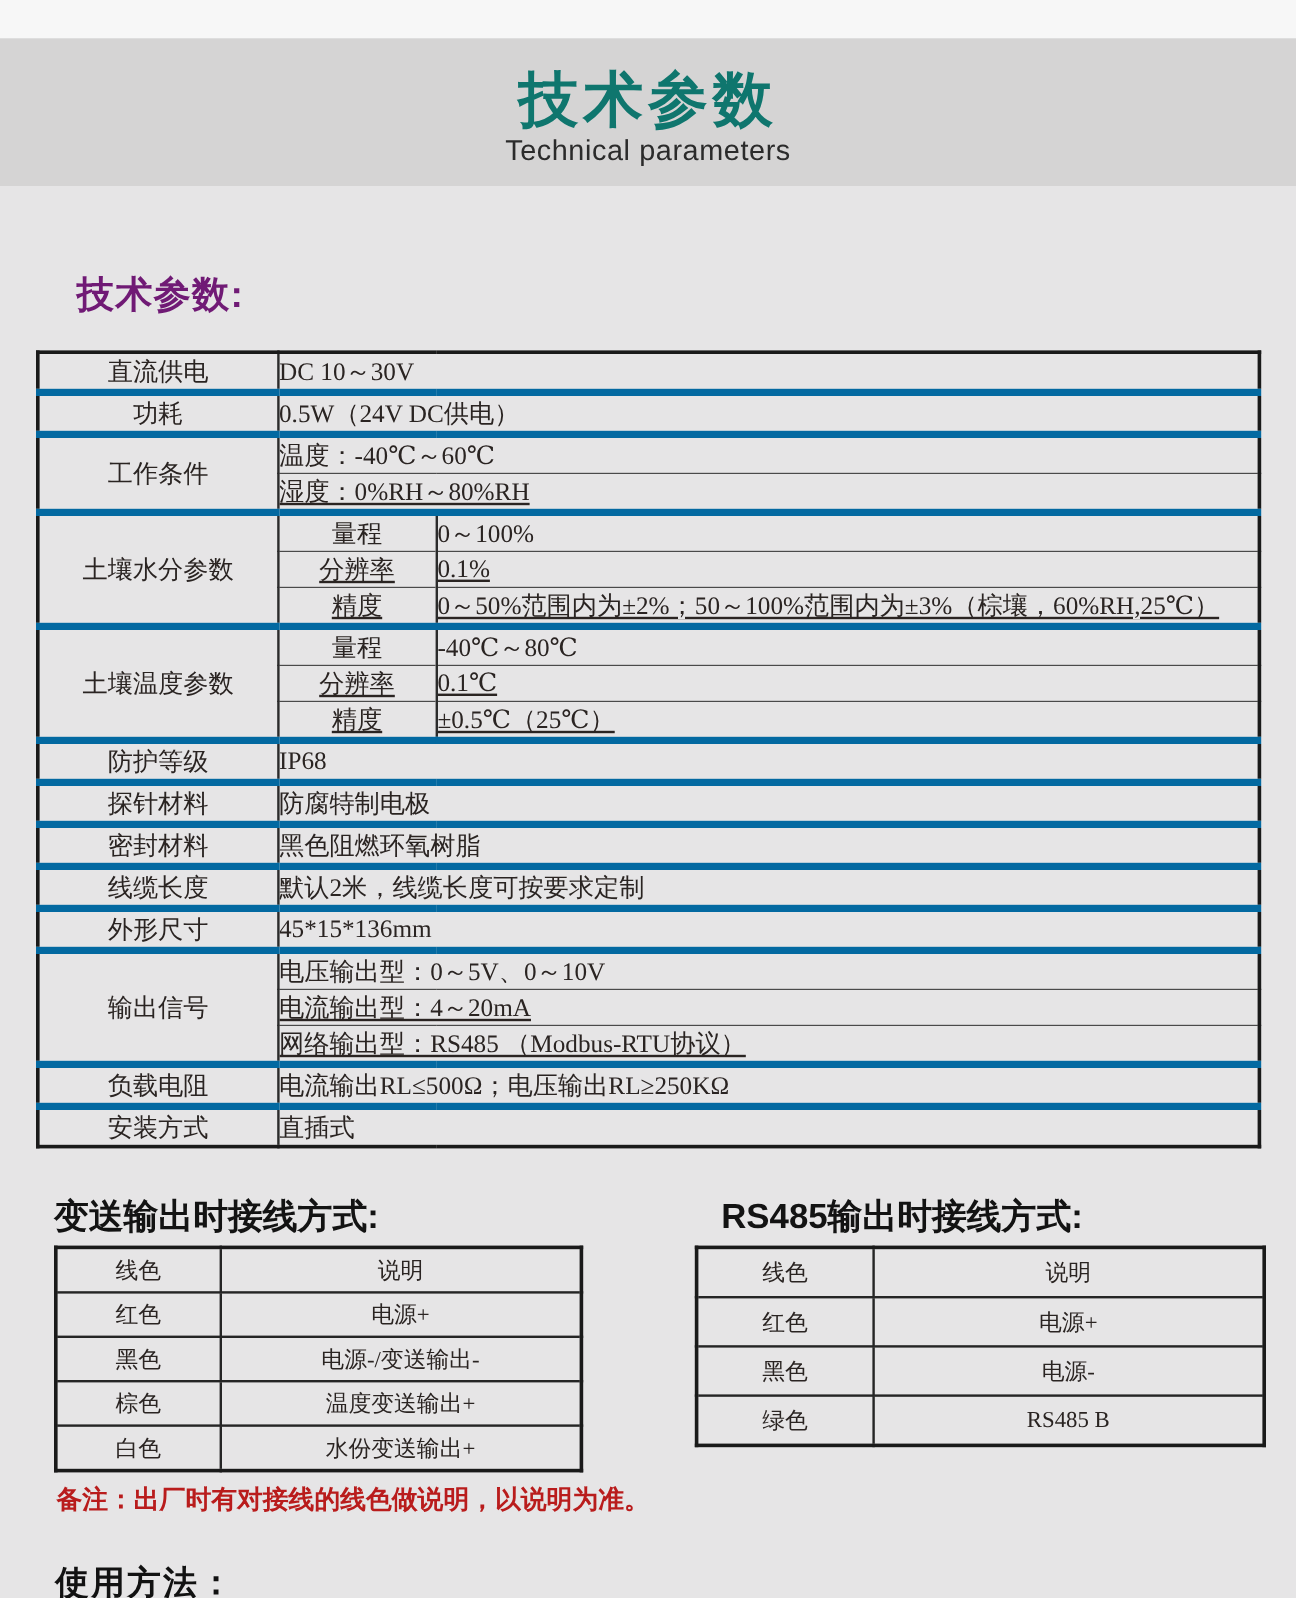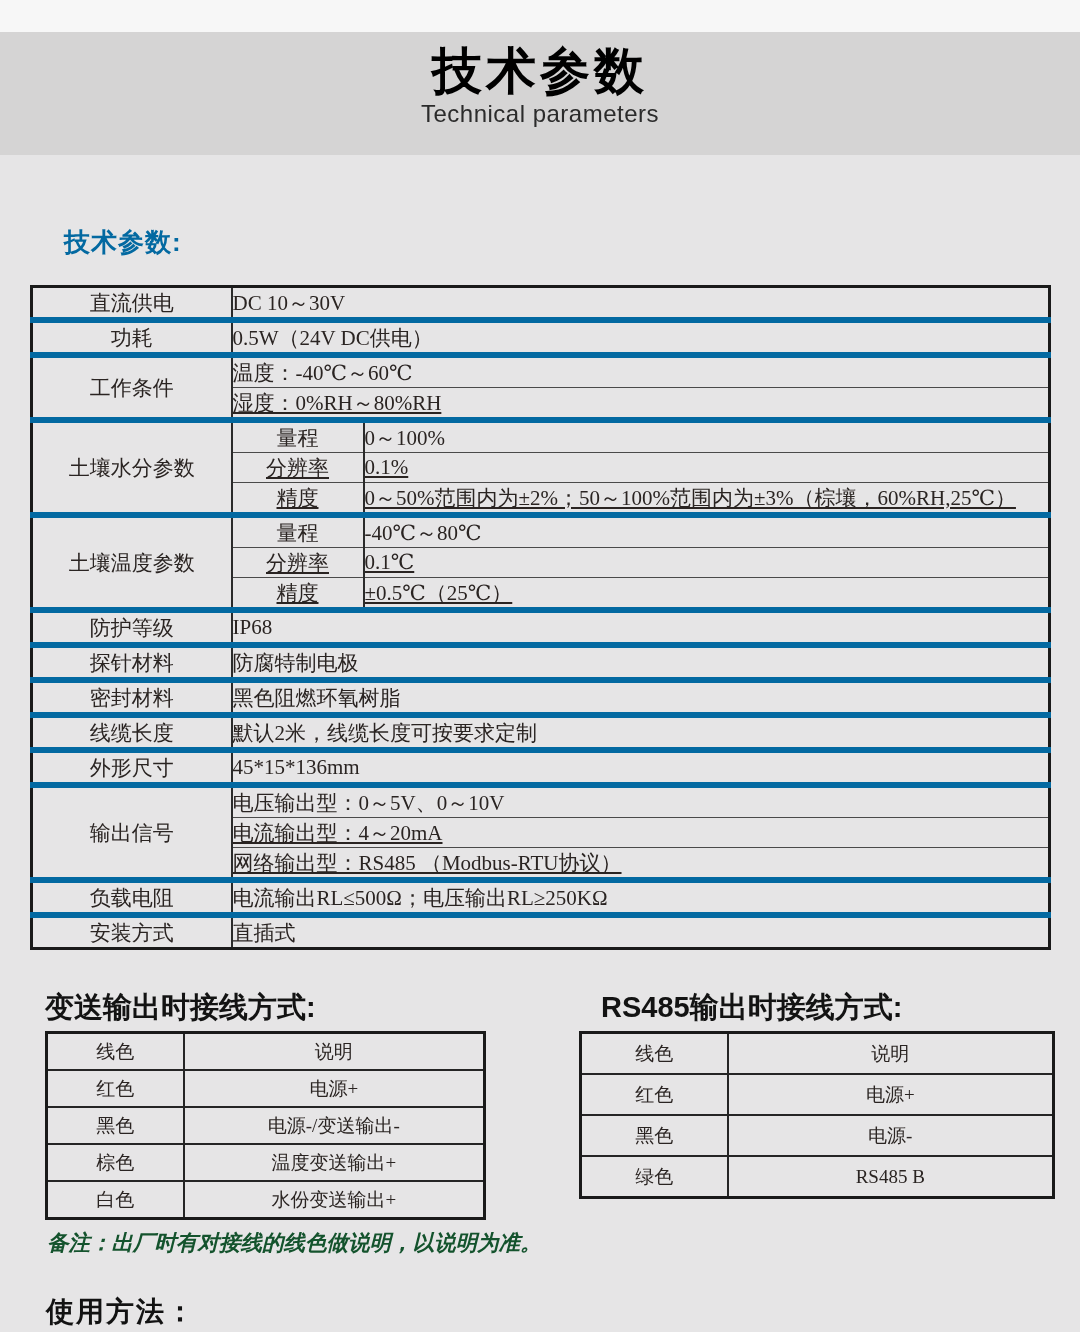--- a/index.html
+++ b/index.html
@@ -6,29 +6,29 @@
   body {
     width:1080px; height:1332px;
     background:#e6e5e6;
     font-family:"Liberation Sans", sans-serif;
     color:#1c1a1a;
     overflow:hidden;
   }
   .top-strip { height:32px; background:#f7f7f7; }
   .band { height:123px; background:#d5d4d4; text-align:center; }
   .band .title {
-    padding-top:12px; font-size:50px; font-weight:bold;
-    letter-spacing:4px; color:#000000; line-height:1.1;
+    padding-top:24px; font-size:50px; font-weight:bold;
+    letter-spacing:4px; color:#0f766e; line-height:1.1;
   }
   .band .subtitle { font-size:24px; color:#2b2b2b; margin-top:1px; letter-spacing:0.5px; }
 
   .content { margin:0 30px; }
 
   .section-heading {
-    margin:70px 0 0 34px; font-size:26px; font-weight:bold; color:#0369a1;
+    margin:70px 0 0 34px; font-size:31px; font-weight:bold; color:#701a75;
     letter-spacing:1px;
   }
 
   table.spec {
     margin-top:25px;
     width:1018px; table-layout:fixed;
     border-collapse:collapse;
     border:3px solid #1a1a1a;
     font-family:"Liberation Serif","DejaVu Serif",serif;
     font-size:21px; color:#2a2422;
@@ -56,21 +56,21 @@
   }
   table.wiring th, table.wiring td {
     border:2px solid #252525; font-weight:normal;
     text-align:center; padding:0; font-size:19px; white-space:nowrap;
   }
   .w-left { width:438px; }
   .w-left th, .w-left td { height:35px; }
   .w-right { width:473px; }
   .w-right th, .w-right td { height:39px; }
 
-  .note { margin:8px 0 16px 17px; font-size:21.5px; font-weight:bold; color:#14532d;font-style:italic; }
+  .note { margin:8px 0 16px 17px; font-size:21.5px; font-weight:bold; color:#b91c1c; }
 
   .usage-heading {
     margin:36px 0 0 16px; font-size:28px; font-weight:bold;
     letter-spacing:2px; color:#121212;
   }
 </style>
 </head>
 <body>
 
 <div class="top-strip"></div>

